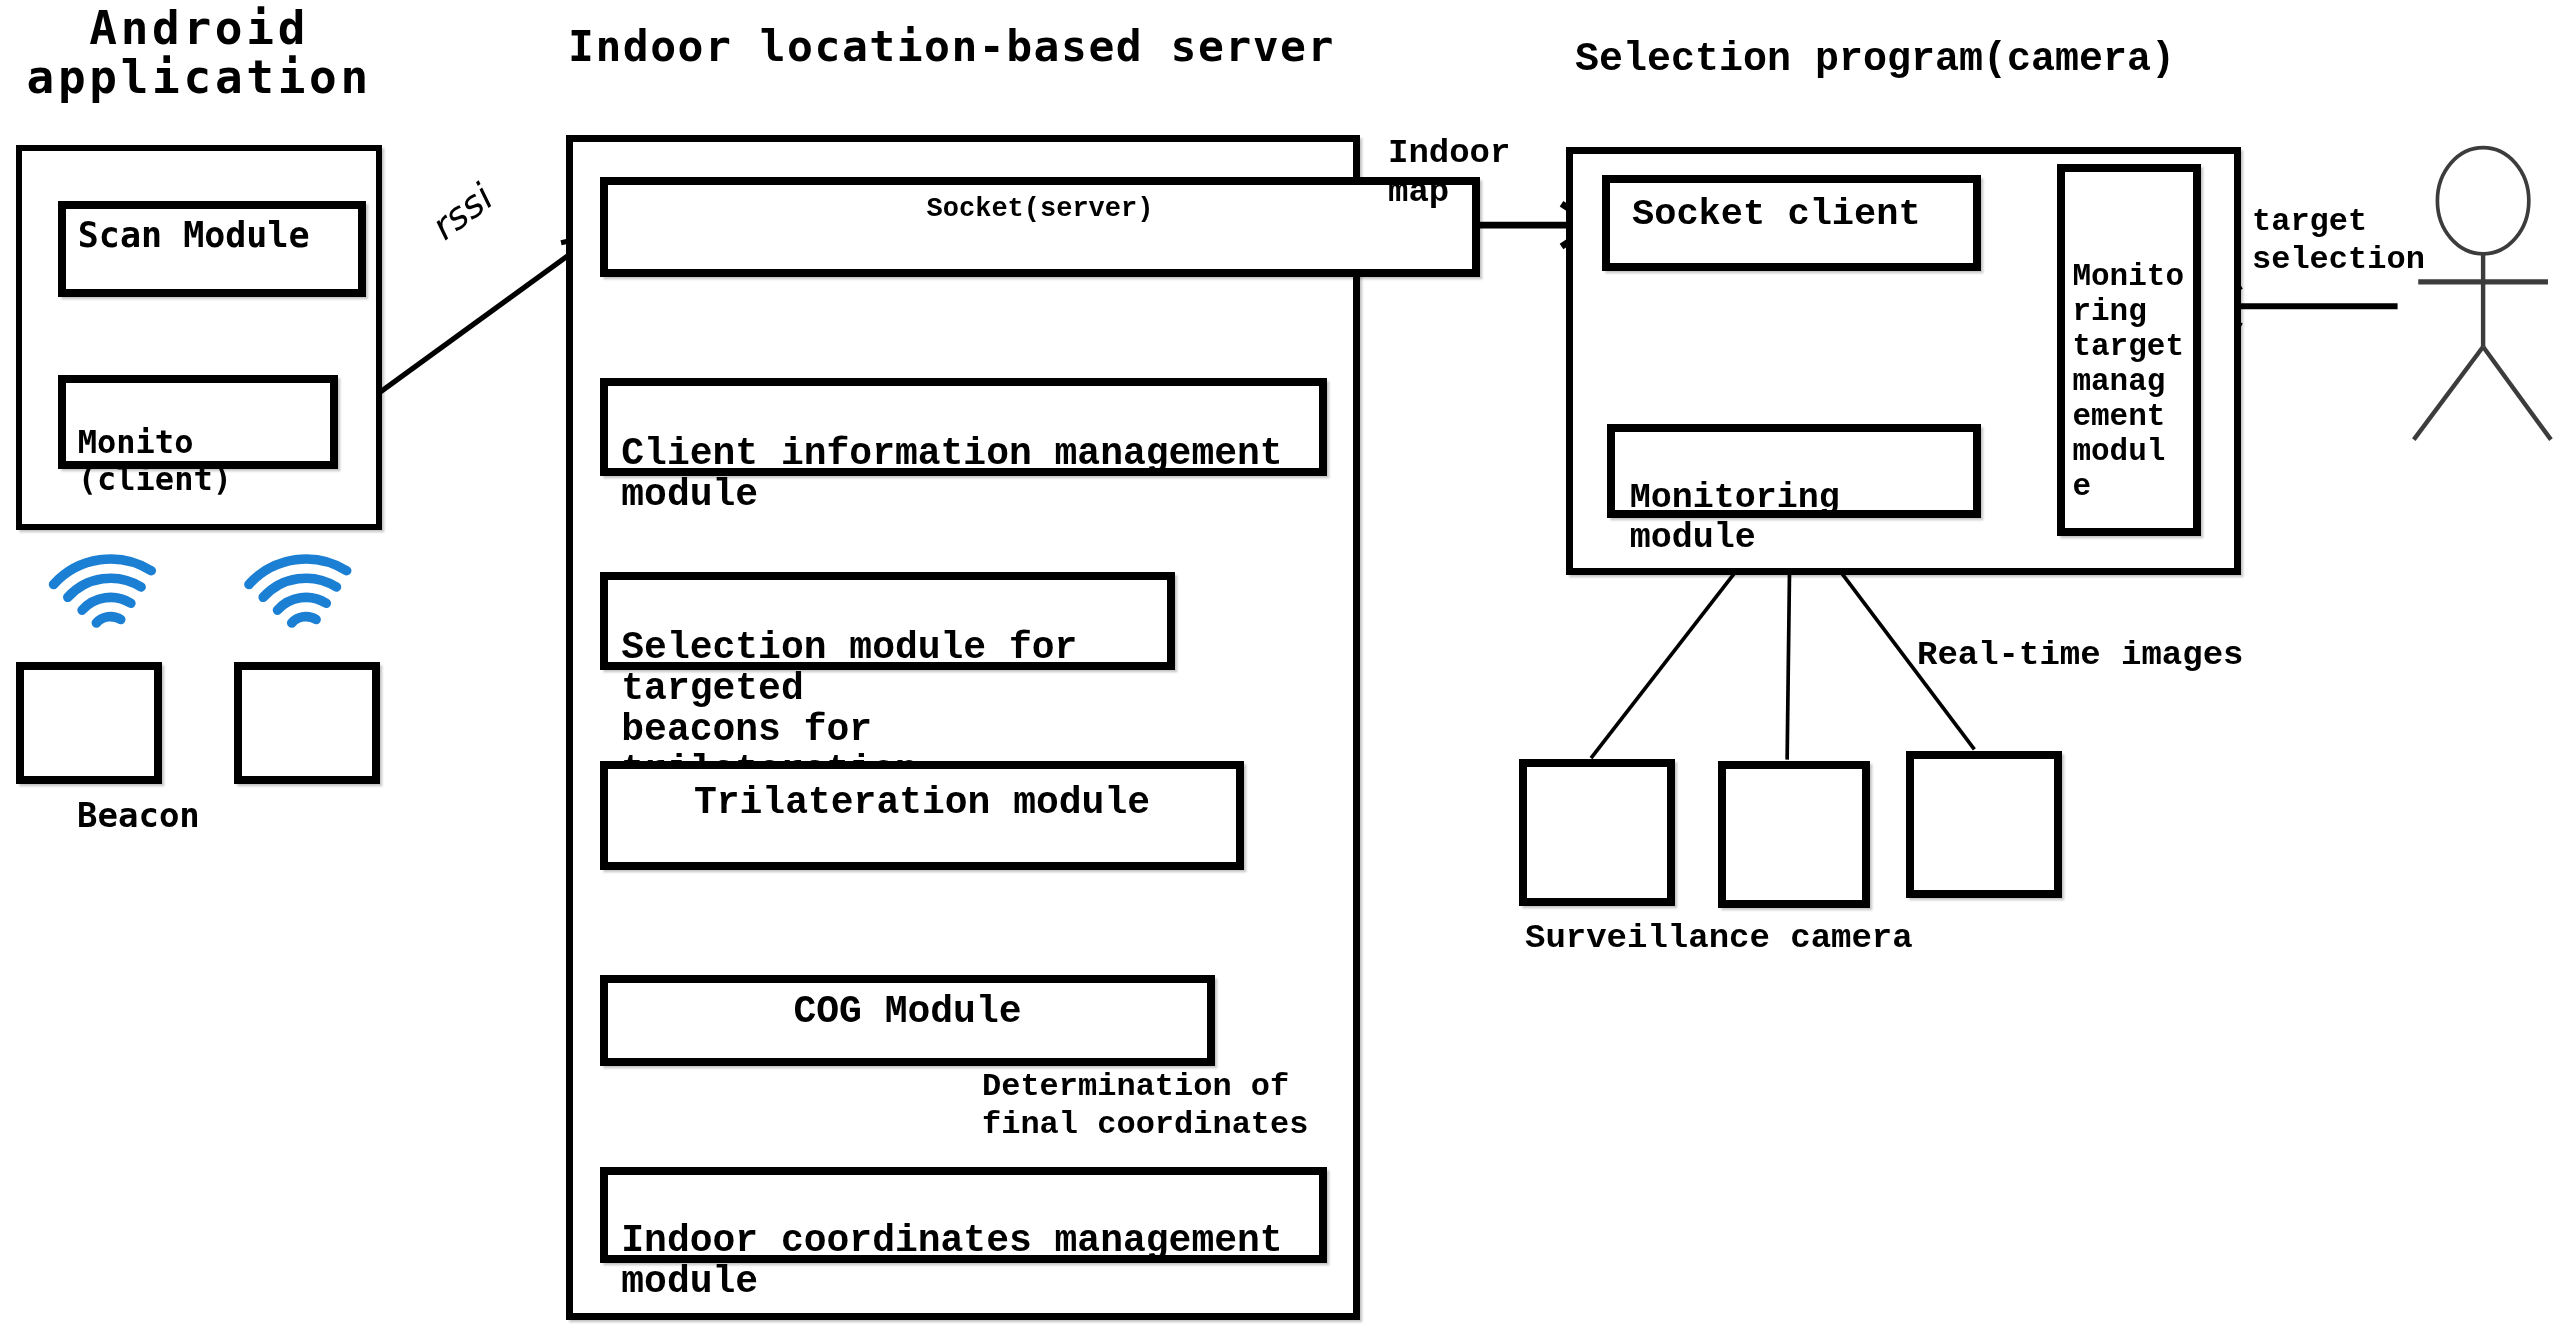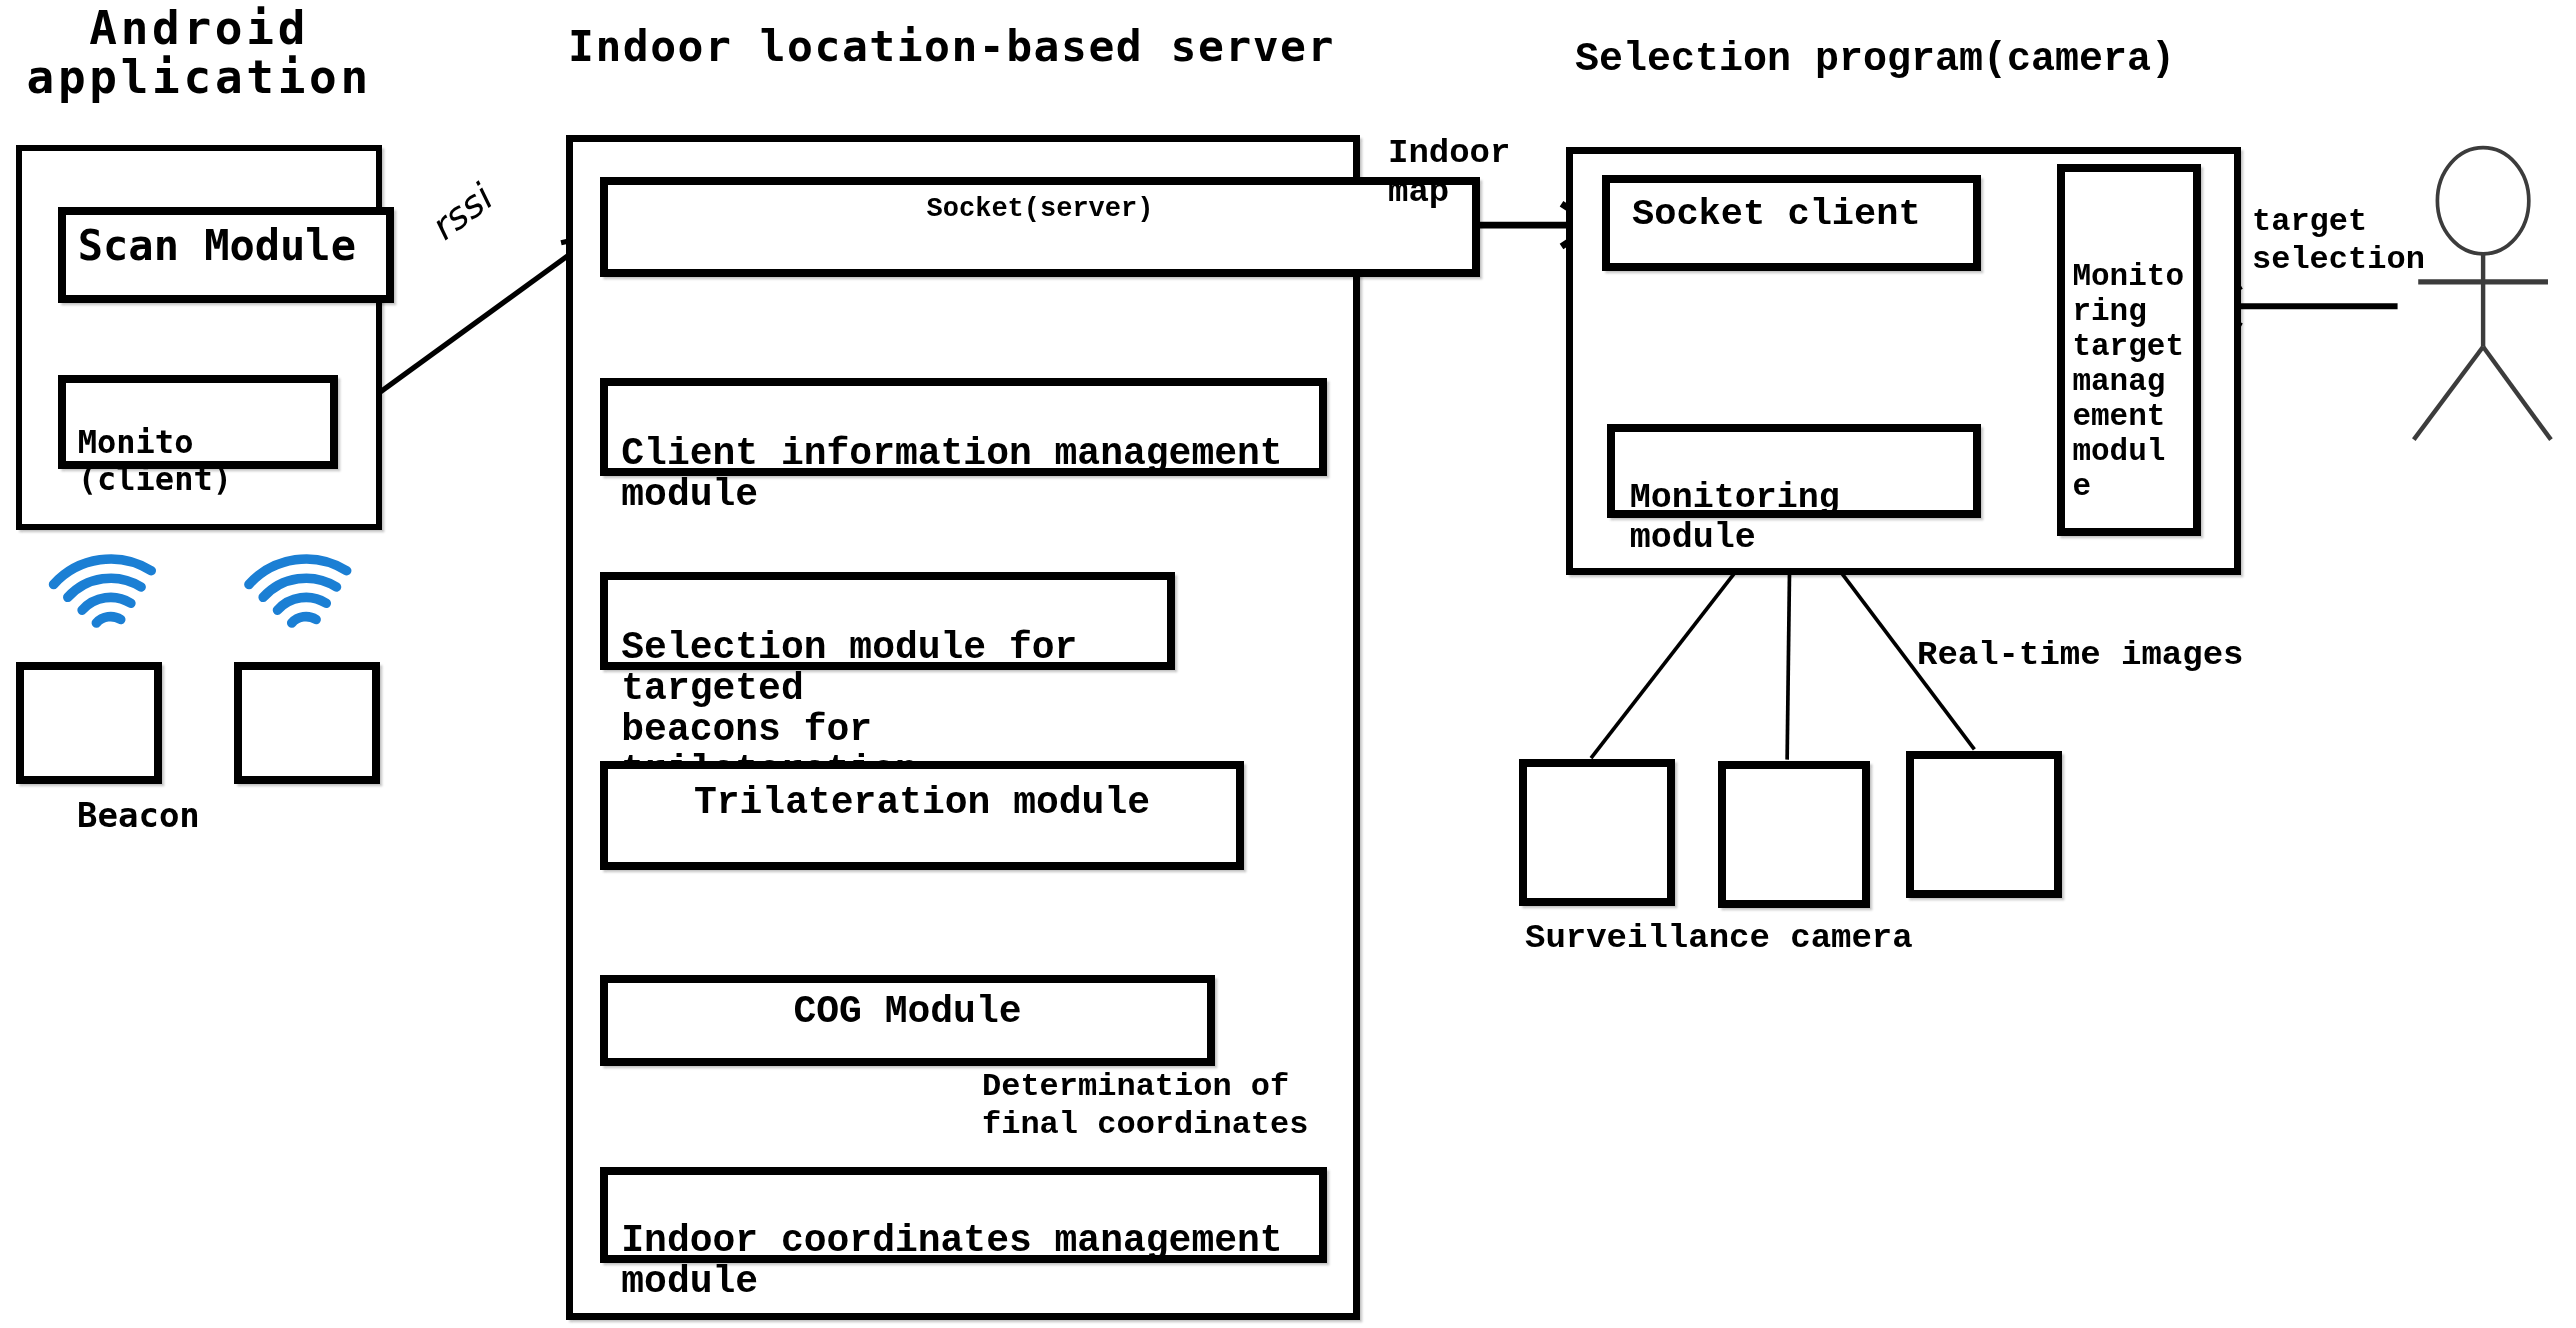--- a/index.html
+++ b/index.html
@@ -107,21 +107,21 @@
     <path d="M364.8,802.3 A78 78 0 0 1 465.2,802.3"></path>
     <path d="M348.1,782.3 A104 104 0 0 1 481.9,782.3"></path>
   </g>
 </svg>
 
 <div class="abs gulim pre center" style="left:14.7px;top:4.4px;width:369px;font-size:46px;line-height:1.06;letter-spacing:3.7px;">Android
 application</div>
 
 <div class="container" style="left:16px;top:145px;width:366px;height:385px;border-width:6.6px;"></div>
 
-<div class="box gulim" style="left:58px;top:207px;width:336px;height:96px;padding:5.9px 11.8px;font-size:42px;">
+<div class="box gulim" style="left:58px;top:201px;width:308px;height:96px;padding:5.9px 11.8px;font-size:35px;">
   <span>Scan Module</span>
 </div>
 
 <div class="box gulim pre" style="left:58px;top:375px;width:280px;height:94px;padding:4.4px 11.8px;font-size:32px;line-height:1.15;">
   <span class="pre">Monito
 (client)</span>
 </div>
 
 <div class="box" style="left:16px;top:662px;width:146px;height:122px;"></div>
 <div class="box" style="left:234px;top:662px;width:146px;height:122px;"></div>

